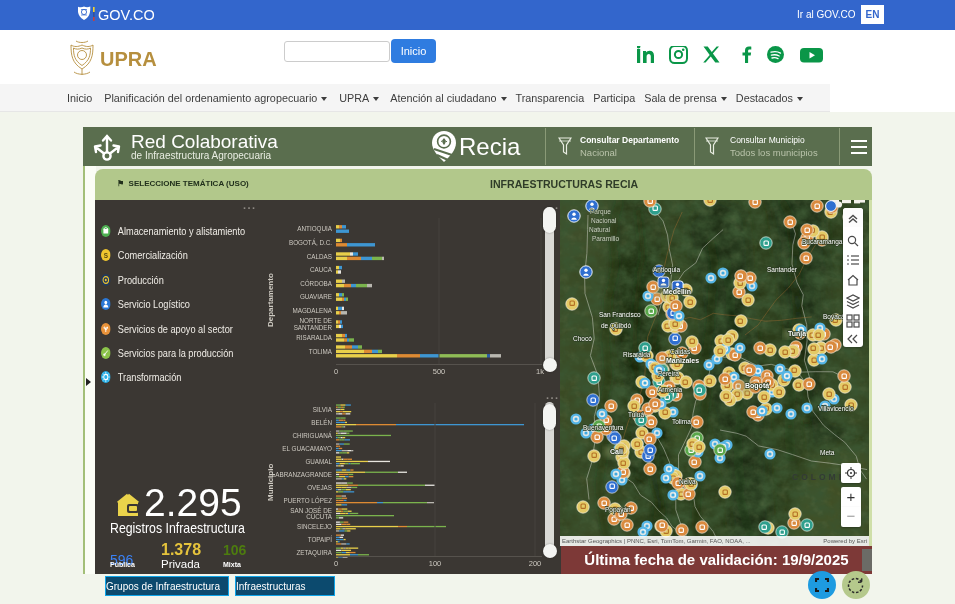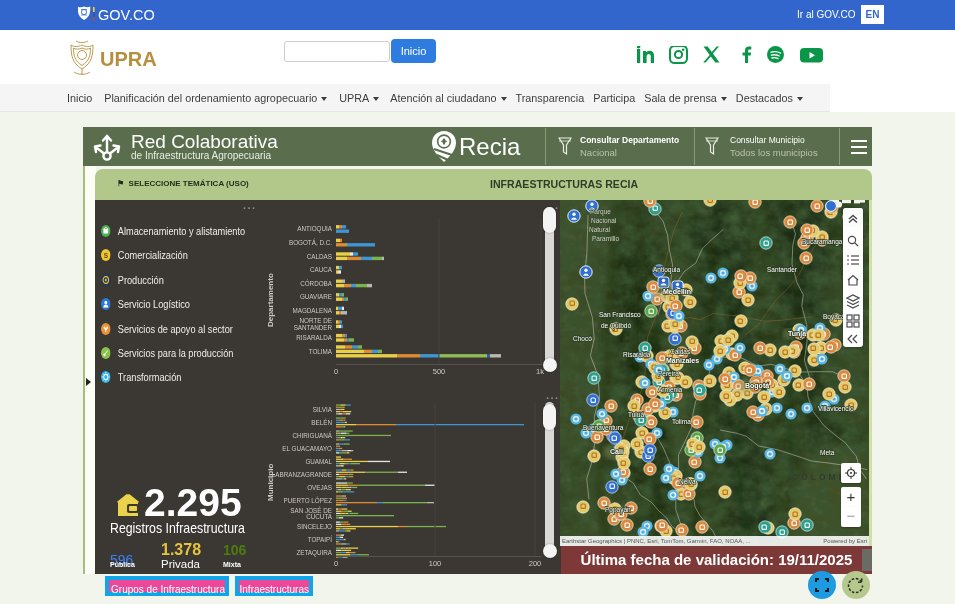--- a/index.html
+++ b/index.html
@@ -10,21 +10,21 @@
 .navitems{left:67px;top:92px;font-size:10.8px;color:#3d3d3d;white-space:nowrap;letter-spacing:0px}
 .caret{display:inline-block;width:0;height:0;border-left:3.5px solid transparent;border-right:3.5px solid transparent;border-top:4px solid #3d3d3d;vertical-align:middle;margin-left:4px}
 .dash-header{left:83px;top:127px;width:789px;height:39px;background:#5a6e4e}
 .gutter{left:83px;top:166px;width:13px;height:408px;background:#fbfdf6}
 .band{left:95px;top:169px;width:777px;height:31px;background:#b2c88b;border-radius:8px 8px 0 0}
 .panel{left:95px;top:200px;width:777px;height:374px;background:#3b3733}
 .mapbox{left:560px;top:200px;width:309px;height:346px}
 .mapstrip{left:869px;top:200px;width:3px;height:374px;background:#cfdfa8}
 .attrib{left:560px;top:536px;width:309px;height:10px;background:rgba(255,255,255,0.88);font-size:6px;color:#555;line-height:10px;padding:0 2px;white-space:nowrap;overflow:hidden}
 .redbar{left:561px;top:546px;width:311px;height:28px;background:#7d3937;color:#fff;font-weight:bold;font-size:15px;text-align:center;line-height:28px}
-.tab{top:576px;height:20px;background:#ec4899;color:#fff;font-size:10px;text-align:right;line-height:20px;border:4px solid #0ea5e9}
+.tab{top:576px;height:20px;background:#0c4a6e;color:#fff;font-size:10px;text-align:left;line-height:20px;border:1px solid #0ea5e9}
 .cl{font-size:6.3px;fill:#cdc9c1}
 .ax{font-size:7.5px;fill:#cdc9c1}
 .ml{font-size:6.5px;fill:#fff;paint-order:stroke;stroke:#2a3a20;stroke-width:1.3px}
 .mlb{font-size:7px;fill:#fff;paint-order:stroke;stroke:#2a3a20;stroke-width:1.5px;font-weight:bold}
 .mlg{font-size:6.5px;fill:#c8d0bc;paint-order:stroke;stroke:#3a4a30;stroke-width:1px}
 .mco{font-size:8.5px;fill:#333b35;letter-spacing:3px;font-weight:bold}
 .catrow{position:absolute;left:0;font-size:11.5px;color:#f0ede7;white-space:nowrap;transform:scaleX(0.8);transform-origin:0 0}
 .sb{position:absolute;width:9px;background:#dad9d6;border-radius:5px}
 .sbthumb{position:absolute;width:13px;background:#f4f4f2;border-radius:7px;box-shadow:0 0 2px rgba(0,0,0,0.35)}
 .sbball{position:absolute;width:14px;height:14px;background:#f4f4f2;border-radius:50%;box-shadow:0 0 2px rgba(0,0,0,0.35)}
@@ -498,21 +498,21 @@
 <div class="sb" style="left:545px;top:402px;height:152px"></div>
 <div class="sbthumb" style="left:543px;top:404px;height:26px"></div>
 <div class="sbball" style="left:543px;top:544px"></div>
 
 <svg class="abs" style="left:116px;top:492px" width="26" height="26" viewBox="0 0 26 26">
  <path d="M2,11 L12,3 L22,11 V24 H2 Z" fill="#ead34b"></path>
  <path d="M12,3 L2,11 M12,3 L22,11" stroke="#ead34b" stroke-width="3" fill="none"></path>
  <rect x="11" y="12" width="12" height="9" rx="2" fill="#3b3733"></rect>
  <rect x="13" y="14" width="8" height="5" rx="1" fill="#ead34b"></rect>
 </svg>
-<div class="abs" style="left:144px;top:481px;font-size:39px;font-weight:bold;color:#fff">2.295</div>
+<div class="abs" style="left:144px;top:481px;font-size:39px;font-weight:normal;color:#fff">2.295</div>
 <div class="abs" style="left:110px;top:520px;font-size:14.5px;color:#fff;transform:scaleX(0.85);transform-origin:0 0">Registros Infraestructura</div>
 <div class="abs" style="left:110px;top:552px;font-size:14px;font-weight:normal;color:#3b82f6">596</div>
 <div class="abs" style="left:161px;top:541px;font-size:16px;font-weight:bold;color:#e5c33c">1.378</div>
 <div class="abs" style="left:223px;top:542px;font-size:14px;font-weight:bold;color:#4d7c0f">106</div>
 <div class="abs" style="left:110px;top:561px;font-size:7px;color:#fff;font-weight:bold">Pública</div>
 <div class="abs" style="left:161px;top:558px;font-size:11.5px;color:#fff;font-weight:normal">Privada</div>
 <div class="abs" style="left:223px;top:561px;font-size:7px;color:#fff;font-weight:bold">Mixta</div>
 
 <svg class="abs mapbox" width="309" height="346" viewBox="0 0 309 346">
     <rect width="309" height="346" fill="#36451f"></rect>
@@ -1188,24 +1188,24 @@
     <circle cx="6" cy="6" r="3.5" fill="none" stroke="#333" stroke-width="1.2"></circle>
     <circle cx="6" cy="6" r="1" fill="#333"></circle>
     <line x1="6" y1="0" x2="6" y2="2" stroke="#333"></line>
     <line x1="6" y1="10" x2="6" y2="12" stroke="#333"></line>
     <line x1="0" y1="6" x2="2" y2="6" stroke="#333"></line>
     <line x1="10" y1="6" x2="12" y2="6" stroke="#333"></line>
   </svg>
 <div class="sqbtn" style="left:841px;top:487px;font-size:15px;line-height:19px;border-radius:2px 2px 0 0">+</div>
 <div class="sqbtn" style="left:841px;top:507px;font-size:15px;line-height:17px;color:#999;border-radius:0 0 2px 2px">−</div>
 
-<div class="abs redbar">Última fecha de validación: 19/11/2025</div>
+<div class="abs redbar">Última fecha de validación: 19/9/2025</div>
 <div class="abs" style="left:862px;top:549px;width:10px;height:22px;background:#6b6b66"></div>
 <div class="abs tab" style="left:105px;width:124px">Grupos de Infraestructura</div>
-<div class="abs tab" style="left:235px;width:78px">Infraestructuras</div>
+<div class="abs tab" style="left:235px;width:100px">Infraestructuras</div>
 
 <div class="abs" style="left:808px;top:571px;width:28px;height:28px;border-radius:50%;background:#1e9be0"></div>
 <svg class="abs" style="left:815px;top:578px" width="14" height="14" viewBox="0 0 14 14">
     <g stroke="#1a1a1a" stroke-width="2.2" fill="none">
       <path d="M1,4 V1 H4 M10,1 H13 V4 M13,10 V13 H10 M4,13 H1 V10"></path>
     </g>
   </svg>
 <div class="abs" style="left:842px;top:571px;width:28px;height:28px;border-radius:50%;background:#b5c98c"></div>
 <svg class="abs" style="left:847px;top:576px" width="18" height="18" viewBox="0 0 18 18">
     <path d="M14.5,6 A7,7 0 1 0 15.5,9.5" stroke="#2a2a2a" stroke-width="1.5" fill="none" stroke-dasharray="2.6,1.6"></path>

